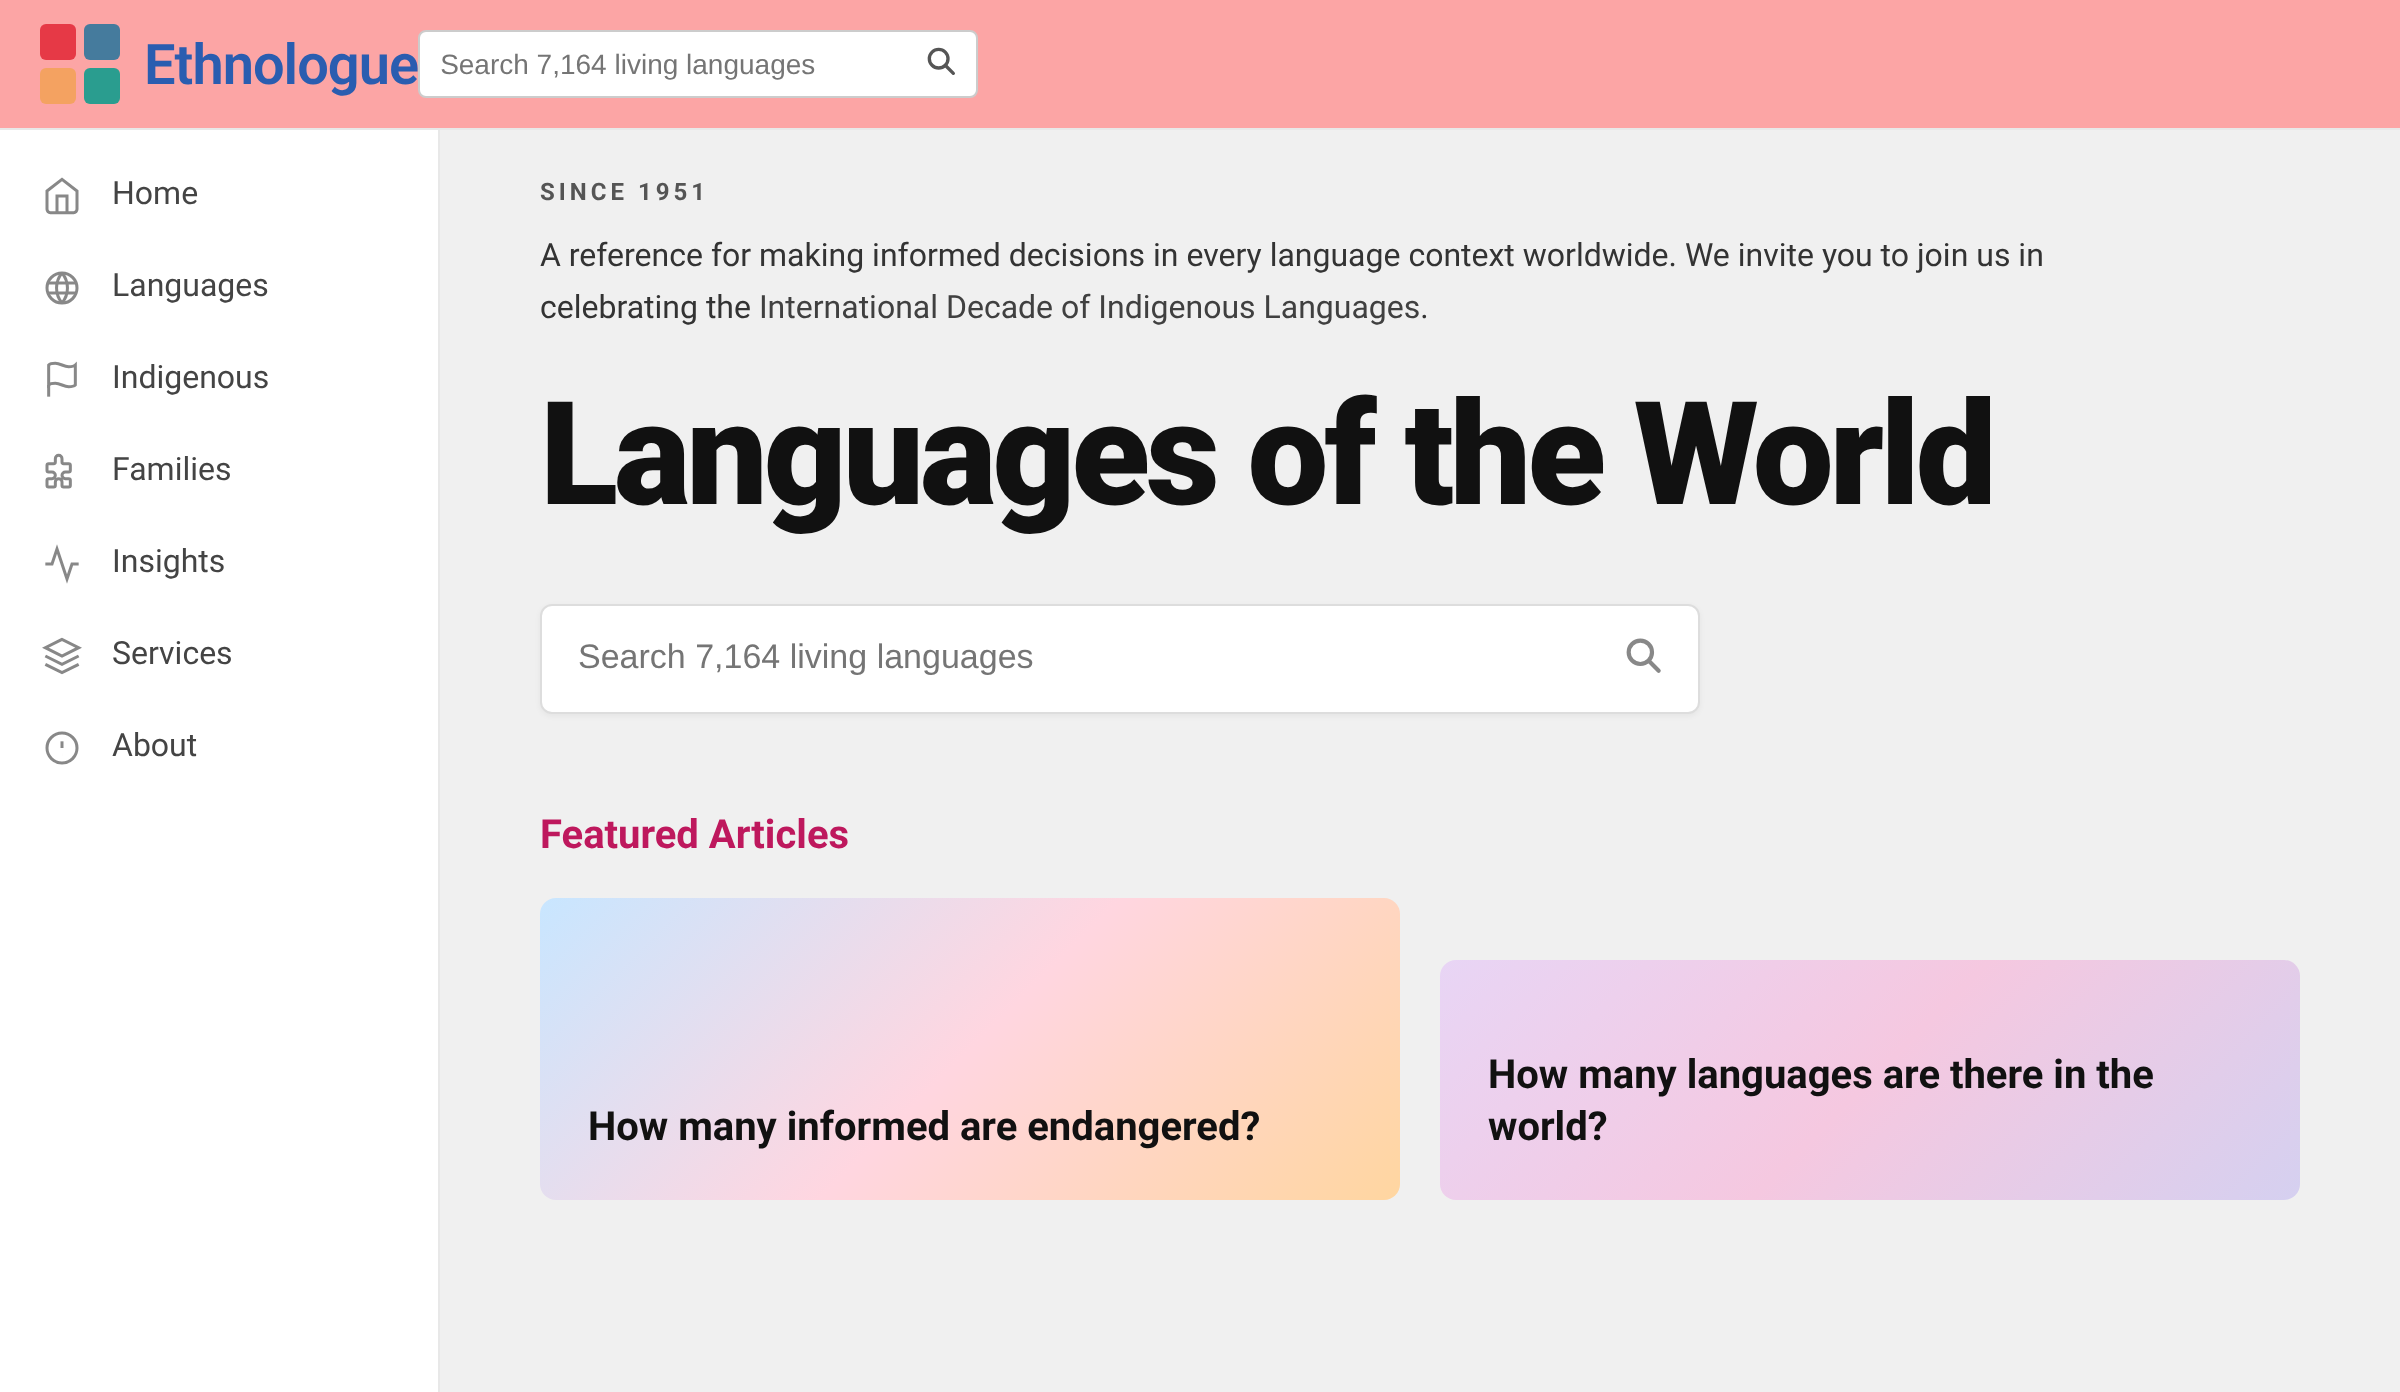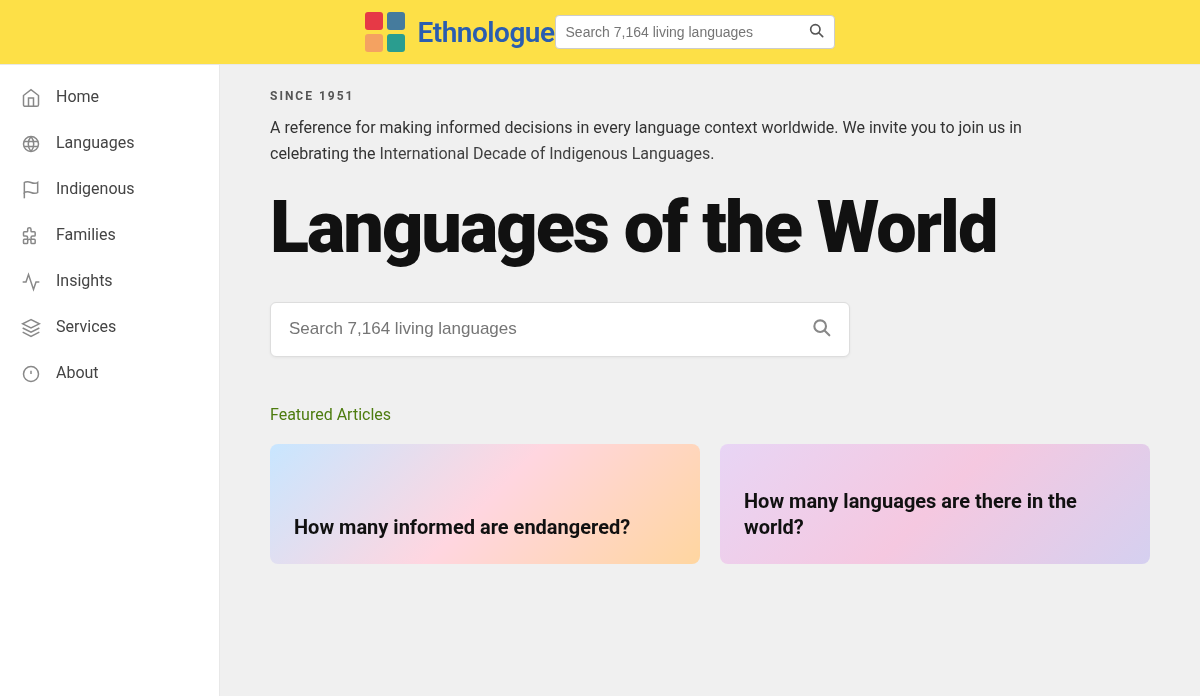--- a/index.html
+++ b/index.html
@@ -2,24 +2,24 @@
 <html><head>
   <meta charset="utf-8">
   <style>
     * { margin: 0; padding: 0; box-sizing: border-box; }
     body { font-family: -apple-system, BlinkMacSystemFont, 'Segoe UI', Roboto, sans-serif; background: #fff; width: 1200px; height: 696px; overflow: hidden; display: flex; flex-direction: column; }
 
     
     .header {
       display: flex;
       align-items: center;
-      justify-content: center;
+      justify-content: flex-start;
       padding: 16px 20px;
       height: 65px;
-      background: #fde047;
+      background: #fca5a5;
       border-bottom: 1px solid #e8e8e8;
       flex-shrink: 0;
     }
     .logo-area {
       display: flex;
       align-items: center;
       gap: 12px;
     }
     .logo-icon {
       width: 40px;
@@ -150,43 +150,44 @@
       flex: 1;
       background: transparent;
     }
     .main-search-icon {
       color: #888;
       font-size: 20px;
     }
 
     
     .featured-label {
-      font-size: 16px;
-      font-weight: 400;
-      color: #4d7c0f;
+      font-size: 20px;
+      font-weight: 700;
+      color: #be185d;
       margin-bottom: 20px;
     }
     .articles-grid {
       display: grid;
       grid-template-columns: 1fr 1fr;
       gap: 20px;
     }
     .article-card {
       border-radius: 8px;
       padding: 24px;
       min-height: 120px;
       display: flex;
       align-items: flex-end;
       cursor: pointer;
     }
     .article-card-left {
       background: linear-gradient(135deg, #c8e6ff 0%, #ffd6e0 50%, #ffd6a0 100%);
     }
     .article-card-right {
       background: linear-gradient(135deg, #e8d5f5 0%, #f5c8e0 50%, #d5d0f0 100%);
+      margin-top: 31px;
     }
     .article-card-title {
       font-size: 20px;
       font-weight: 700;
       color: #111;
       line-height: 1.3;
     }
   </style>
 </head>
 <body>

